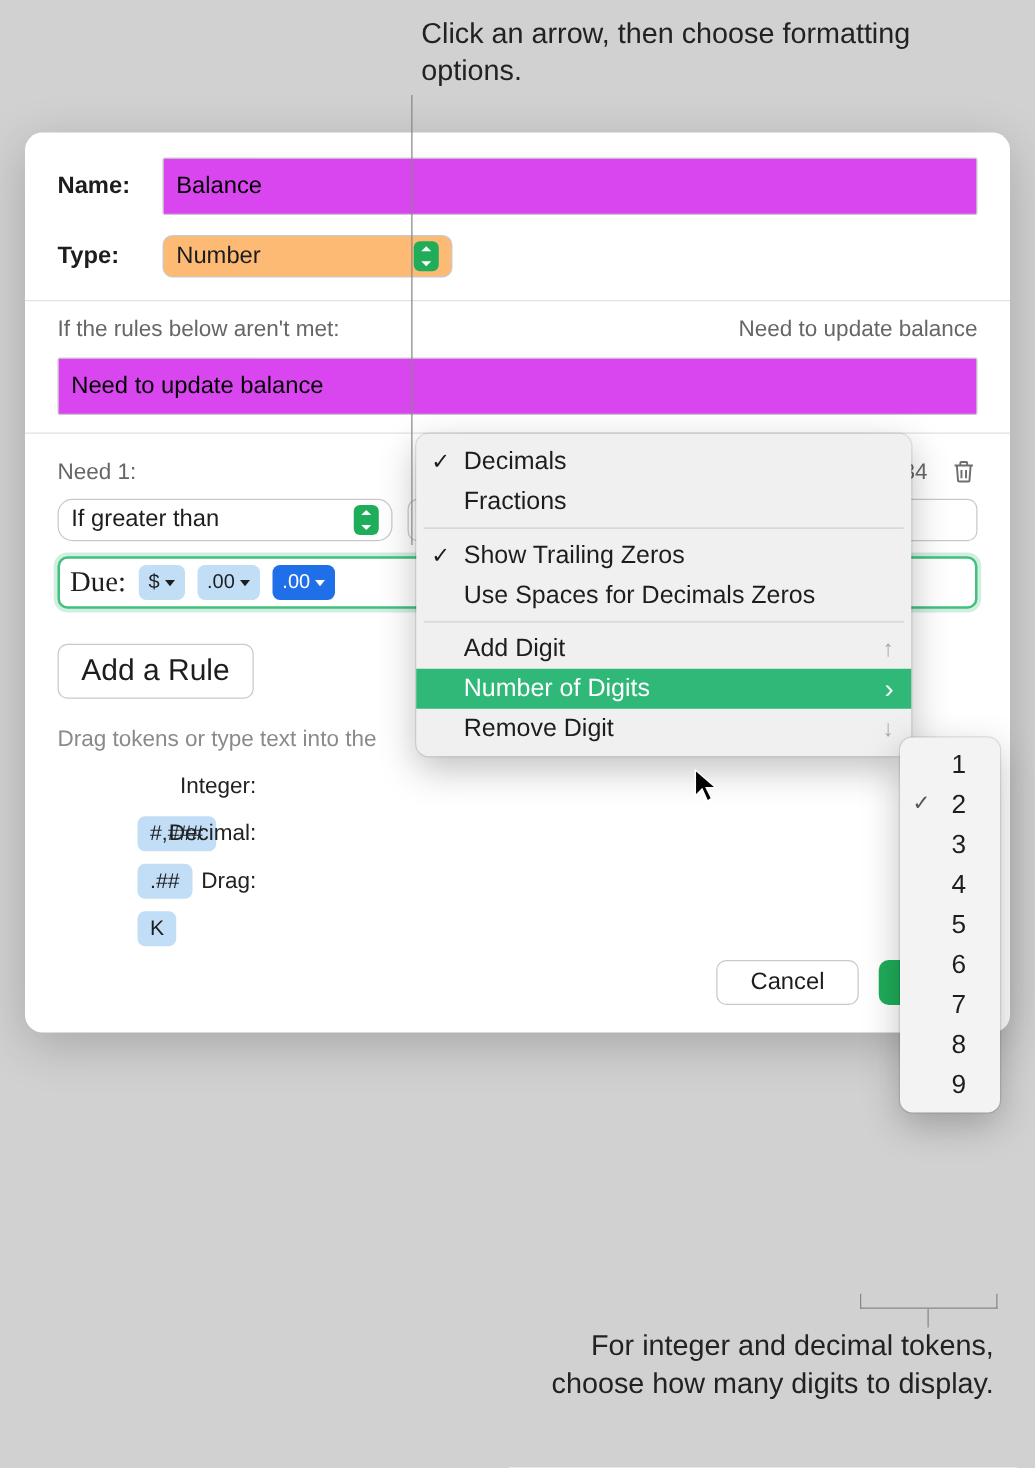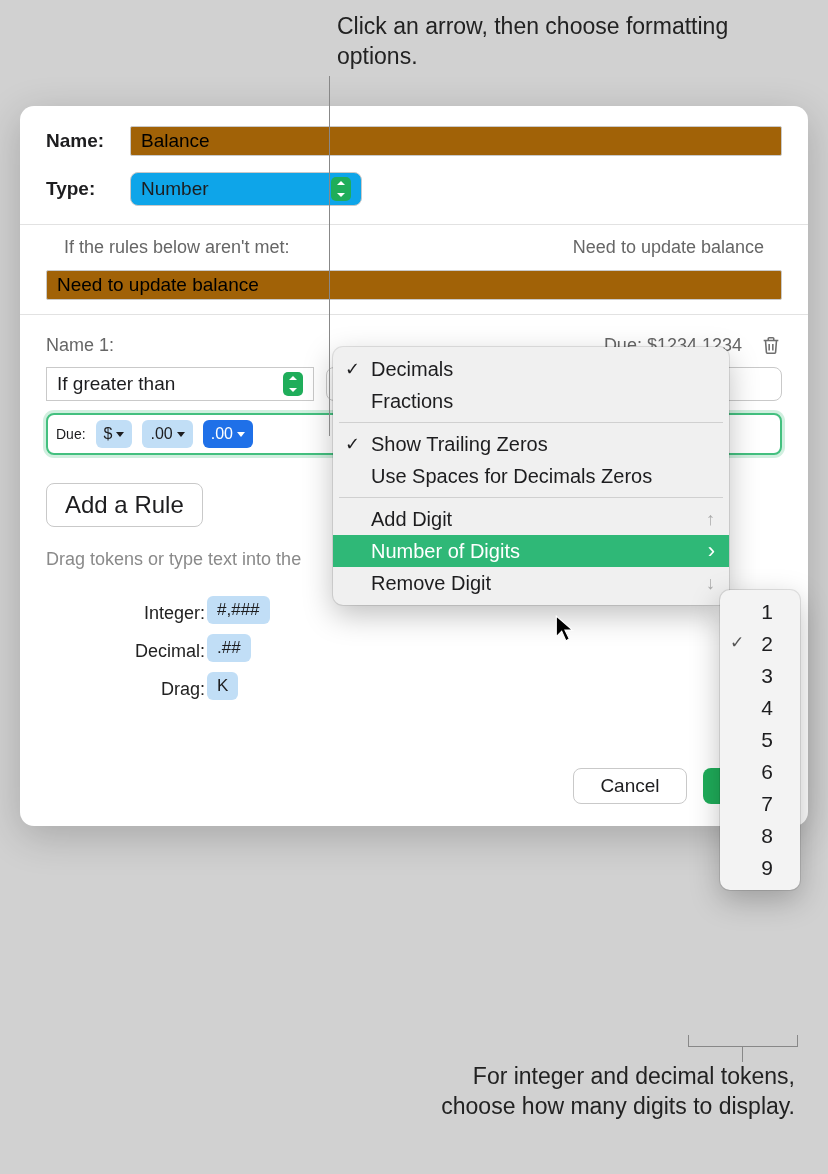--- a/index.html
+++ b/index.html
@@ -77,38 +77,38 @@
     padding: 12px 26px;
   }
   .label-col {
     width: 84px;
     font-size: 19px;
     font-weight: 600;
     text-align: left;
   }
   .text-input {
     flex: 1;
-    height: 30px;
+    height: 46px;
     border: 1px solid #c9c9c9;
     border-radius: 2px;
     padding: 0 10px;
     font-size: 19px;
-    background: #a16207;
+    background: #d946ef;
   }
   .popup-select {
     width: 232px;
     height: 34px;
     border: 1px solid #c9c9c9;
     border-radius: 8px;
     padding: 0 10px;
     font-size: 19px;
     display: flex;
     align-items: center;
     justify-content: space-between;
-    background: #0ea5e9;
+    background: #fdba74;
   }
   .popup-arrow-green {
     width: 20px;
     height: 24px;
     background: #1fad5a;
     border-radius: 5px;
     position: relative;
     display: inline-block;
   }
   .popup-arrow-green::before,
@@ -119,36 +119,36 @@
     transform: translateX(-50%);
     width: 0; height: 0;
     border-left: 4px solid transparent;
     border-right: 4px solid transparent;
   }
   .popup-arrow-green::before { top: 4px; border-bottom: 4px solid #fff; }
   .popup-arrow-green::after  { bottom: 4px; border-top: 4px solid #fff; }
 
   .divider { height: 1px; background: #e2e2e2; margin: 0; }
 
-  .section { padding: 12px 44px; }
+  .section { padding: 12px 26px; }
   .section-label { font-size: 18px; color: #666; }
   .preview-right { float: right; font-size: 18px; color: #666; }
   .rule-header { display: flex; align-items: center; padding: 0 26px; margin-top: 18px; }
   .rule-title { font-size: 18px; color: #666; flex: none; }
   .rule-spacer { flex: 1; }
   .rule-preview { font-size: 18px; color: #666; margin-right: 18px; }
   .trash-icon {
     width: 22px; height: 24px; color: #6e6e6e;
   }
   .trash-icon svg { width: 100%; height: 100%; }
 
   .rule-row { display: flex; gap: 12px; padding: 10px 26px 0 26px; }
   .condition-select {
     width: 268px; height: 34px;
-    border: 1px solid #c9c9c9; border-radius: 0;
+    border: 1px solid #c9c9c9; border-radius: 12px;
     padding: 0 10px; font-size: 19px;
     display: flex; align-items: center; justify-content: space-between;
     background: #fff;
   }
   .condition-value {
     flex: 1; height: 34px;
     border: 1px solid #c9c9c9; border-radius: 8px;
     padding: 0 10px; font-size: 19px;
   }
 
@@ -157,21 +157,21 @@
     background: #fff;
     border: 2px solid #43c07f;
     border-radius: 8px;
     height: 42px;
     display: flex;
     align-items: center;
     padding: 0 8px;
     gap: 10px;
     box-shadow: 0 0 0 3px rgba(67,192,127,0.25);
   }
-  .token-bar .prefix { font-size: 14px; }
+  .token-bar .prefix { font-size: 23px; font-family: Liberation Serif, serif; }
   .token {
     display: flex; align-items: center;
     height: 28px;
     padding: 0 8px;
     border-radius: 6px;
     font-size: 16px;
     gap: 4px;
   }
   .token-blue { background: #c1def6; }
   .token-selected { background: #1f70e8; color: #fff; }
@@ -189,21 +189,21 @@
     border: 1px solid #c9c9c9;
     border-radius: 8px;
     background: #fff;
     font-size: 24px;
     display: inline-block;
   }
 
   .drag-hint { margin: 22px 0 0 26px; font-size: 18px; color: #8a8a8a; }
 
   .token-palette { margin: 16px 0 0 90px; }
-  .palette-row { display: flex; align-items: flex-end; gap: 2px; height: 38px; }
+  .palette-row { display: flex; align-items: flex-start; gap: 14px; height: 38px; flex-direction: column; }
   .palette-label { width: 95px; text-align: right; font-size: 18px; color: #222; }
   .palette-token {
     background: #c1def6;
     border-radius: 6px;
     padding: 4px 10px;
     font-size: 17px;
   }
 
   .button-row {
     position: absolute;
@@ -330,21 +330,21 @@
     <span class="section-label">If the rules below aren't met:</span>
     <span class="preview-right">Need to update balance</span>
   </div>
   <div style="padding:0 26px 14px 26px;">
     <input class="text-input" style="width: 100%;" value="Need to update balance">
   </div>
 
   <div class="divider"></div>
 
   <div class="rule-header">
-    <span class="rule-title">Name 1:</span>
+    <span class="rule-title">Need 1:</span>
     <span class="rule-spacer"></span>
     <span class="rule-preview">Due: $1234.1234</span>
     <span class="trash-icon">
       <svg viewBox="0 0 24 24" fill="none" stroke="currentColor" stroke-width="1.7">
         <path d="M4 7h16M9 7V5a1 1 0 0 1 1-1h4a1 1 0 0 1 1 1v2M6 7l1 13a1 1 0 0 0 1 1h8a1 1 0 0 0 1-1l1-13M10 11v7M14 11v7"></path>
       </svg>
     </span>
   </div>
 
   <div class="rule-row">

